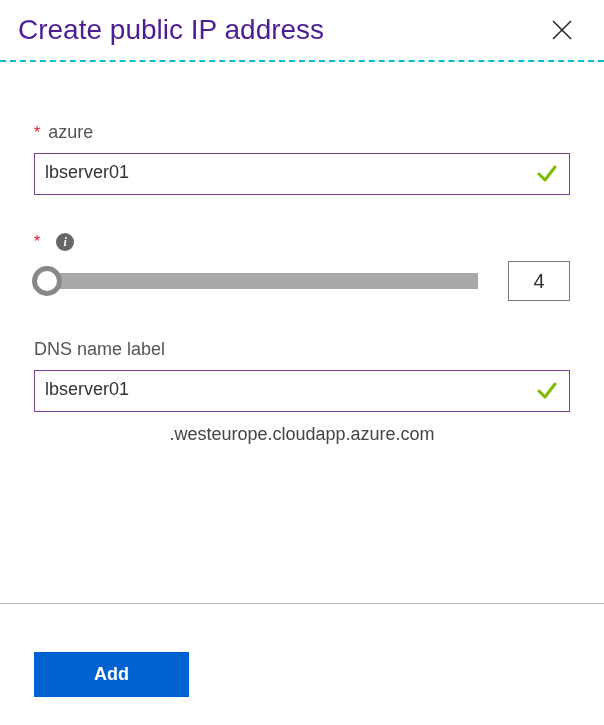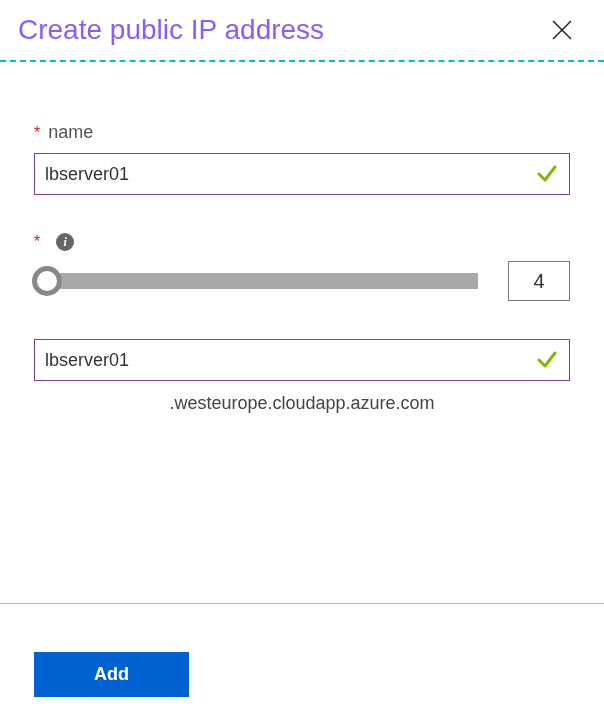--- a/index.html
+++ b/index.html
@@ -14,21 +14,21 @@
     .header {
       display: flex;
       justify-content: space-between;
       align-items: center;
       padding: 14px 26px 14px 18px;
       border-bottom: 2px dashed #00bcd4;
     }
     .header h1 {
       font-size: 28px;
       font-weight: 400;
-      color: #8b5cf6;
+      color: #4c1d95;
     }
     .close-btn {
       cursor: pointer;
       width: 32px;
       height: 32px;
       display: flex;
       align-items: center;
       justify-content: center;
     }
     .form {
@@ -40,23 +40,23 @@
       color: #555;
       margin-bottom: 10px;
       display: flex;
       align-items: center;
       gap: 4px;
     }
     .req { color: #e81123; font-size: 16px; margin-right: 4px; }
     .input-wrap {
       border: 1px solid #7b3fa0;
       display: flex;
-      align-items: center;
+      align-items: flex-start;
       height: 42px;
-      padding: 0 10px;
+      padding: 8px 10px;
     }
     .input-wrap input {
       border: none;
       outline: none;
       font-size: 18px;
       flex: 1;
       color: #333;
       background: transparent;
     }
     .checkmark { flex-shrink: 0; }
@@ -149,21 +149,21 @@
         <path d="M3 3 L21 21 M21 3 L3 21" stroke="#222" stroke-width="1.5" fill="none"></path>
       </svg>
   </div>
 </div>
 
 <div class="form">
 
   <div class="field-group">
     <div class="field-label">
       <span class="req">*</span>
-      <span>name</span>
+      <span>azure</span>
     </div>
     <div class="input-wrap">
       <input type="text" value="lbserver01" style="">
       <svg class="checkmark" width="24" height="24" viewBox="0 0 24 24">
           <path d="M4 12 L10 18 L20 5" stroke="#7fba00" stroke-width="3" fill="none" stroke-linecap="round" stroke-linejoin="round"></path>
         </svg>
     </div>
   </div>
 
   <div class="field-group">
@@ -174,20 +174,23 @@
     <div class="slider-row">
       <div class="slider-track">
         <div class="track-bar"></div>
         <div class="slider-handle"></div>
       </div>
       <div class="slider-value-box">4</div>
     </div>
   </div>
 
   <div class="field-group">
+    <div class="field-label">
+      <span>DNS name label</span>
+    </div>
     <div class="input-wrap">
       <input type="text" value="lbserver01" style="">
       <svg class="checkmark" width="24" height="24" viewBox="0 0 24 24">
           <path d="M4 12 L10 18 L20 5" stroke="#7fba00" stroke-width="3" fill="none" stroke-linecap="round" stroke-linejoin="round"></path>
         </svg>
     </div>
     <div class="dns-suffix">.westeurope.cloudapp.azure.com</div>
   </div>
 
 </div>

